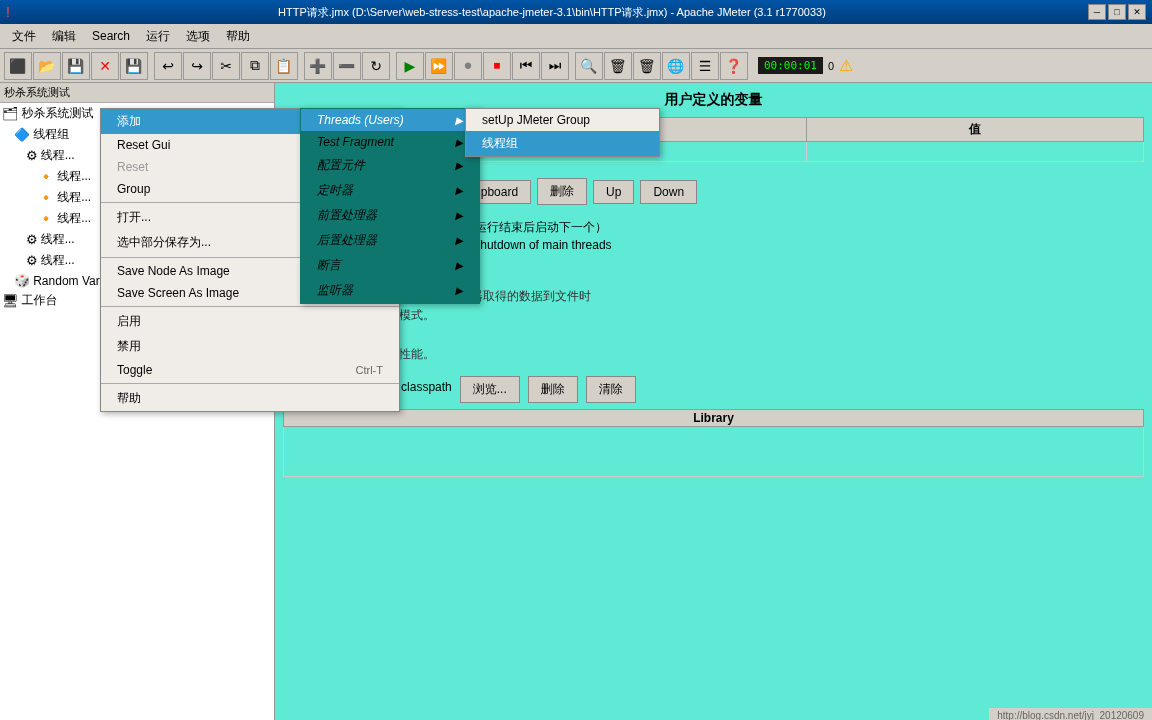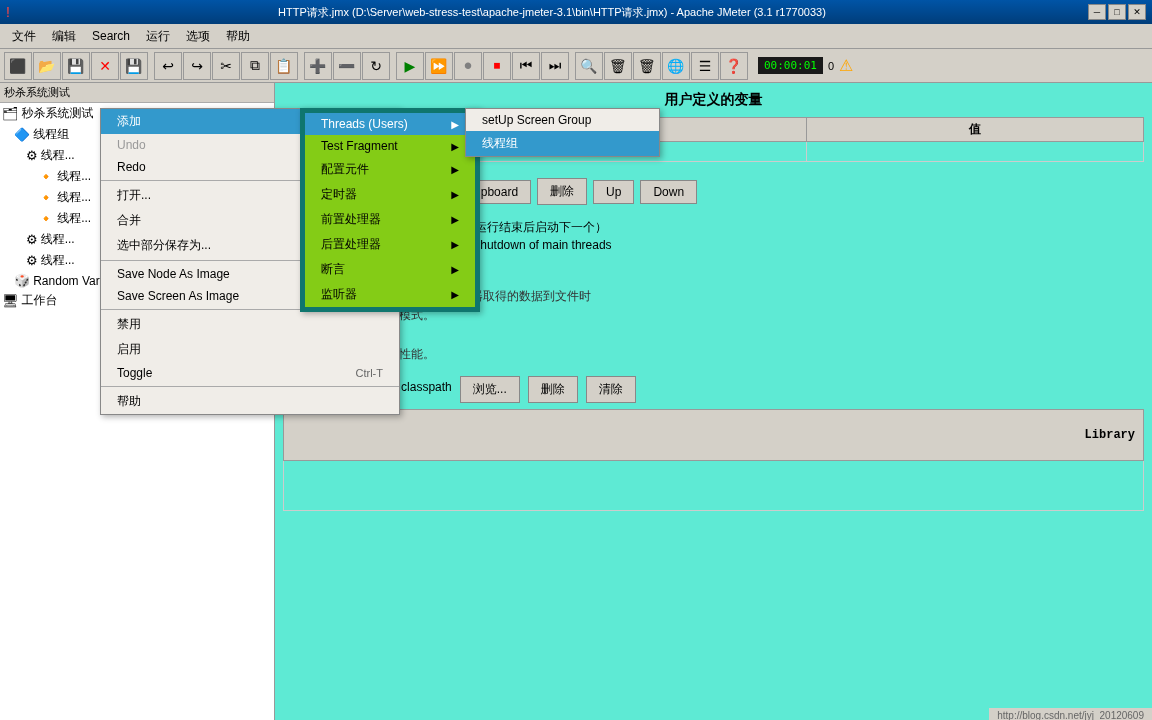--- a/index.html
+++ b/index.html
@@ -203,23 +203,22 @@
       margin-bottom: 4px;
     }
     .library-table {
       width: 100%;
       border-collapse: collapse;
       font-size: 12px;
     }
     .library-table th {
       background: #d4d0c8;
       border: 1px solid #999;
-      padding: 18px 8px;
-      text-align: right;
-      font-family: Liberation Mono, monospace;
+      padding: 1px 8px;
+      text-align: center;
     }
     .library-table td {
       border: 1px solid #ccc;
       padding: 2px 4px;
       height: 20px;
     }
 
     
     .context-menu {
       position: absolute;
@@ -238,25 +237,26 @@
       font-size: 12px;
     }
     .ctx-item.selected-item { background: #3399cc; color: white; }
     .ctx-item.disabled { color: #999; cursor: default; }
     .ctx-item .shortcut { margin-left: 16px; color: #666; font-size: 11px; }
     .ctx-arrow { font-size: 10px; }
     .ctx-sep { height: 1px; background: #aaa; margin: 2px 0; }
 
     .submenu {
       position: absolute;
-      background: #84cc16;
-      border: 5px solid #0f766e;
+      background: #0f766e;
+      border: 1px solid #0f766e;
       box-shadow: 2px 2px 6px rgba(0,0,0,0.3);
       z-index: 101;
       min-width: 180px;
+      font-style: italic;
     }
     .submenu .ctx-item { font-size: 12px; }
 
     .submenu2 {
       position: absolute;
       background: #f0ede8;
       border: 1px solid #888;
       box-shadow: 2px 2px 6px rgba(0,0,0,0.3);
       z-index: 102;
       min-width: 180px;
@@ -450,51 +450,51 @@
       <div class="status-bar">http://blog.csdn.net/jyj_20120609</div>
     </div>
   </div>
 </div>
 
 <div class="context-menu" style="left:100px; top:108px; width:300px;">
   <div class="ctx-item selected-item">
     <span>添加</span>
     <span class="ctx-arrow">▶</span>
   </div>
+  <div class="ctx-item">
+    <span>Reset Gui</span>
+  </div>
   <div class="ctx-item disabled">
-    <span>Undo</span>
-  </div>
-  <div class="ctx-item">
-    <span>Redo</span>
+    <span>Reset</span>
+  </div>
+  <div class="ctx-item">
+    <span>Group</span>
   </div>
   <div class="ctx-sep"></div>
   <div class="ctx-item">
     <span>打开...</span>
-  </div>
-  <div class="ctx-item">
-    <span>合并</span>
   </div>
   <div class="ctx-item">
     <span>选中部分保存为...</span>
   </div>
   <div class="ctx-sep"></div>
   <div class="ctx-item">
     <span>Save Node As Image</span>
     <span class="shortcut">Ctrl-G</span>
   </div>
   <div class="ctx-item">
     <span>Save Screen As Image</span>
     <span class="shortcut">Ctrl+Shift-G</span>
   </div>
   <div class="ctx-sep"></div>
   <div class="ctx-item">
+    <span>启用</span>
+  </div>
+  <div class="ctx-item">
     <span>禁用</span>
-  </div>
-  <div class="ctx-item">
-    <span>启用</span>
   </div>
   <div class="ctx-item">
     <span>Toggle</span>
     <span class="shortcut">Ctrl-T</span>
   </div>
   <div class="ctx-sep"></div>
   <div class="ctx-item">
     <span>帮助</span>
   </div>
 </div>
@@ -529,18 +529,18 @@
     <span class="ctx-arrow">▶</span>
   </div>
   <div class="ctx-item">
     <span>监听器</span>
     <span class="ctx-arrow">▶</span>
   </div>
 </div>
 
 <div class="submenu2" style="left:465px; top:108px; width:195px;">
   <div class="ctx-item">
-    <span>setUp Screen Group</span>
+    <span>setUp JMeter Group</span>
   </div>
   <div class="ctx-item highlighted">
     <span>线程组</span>
   </div>
 </div>
 
 </body></html>

